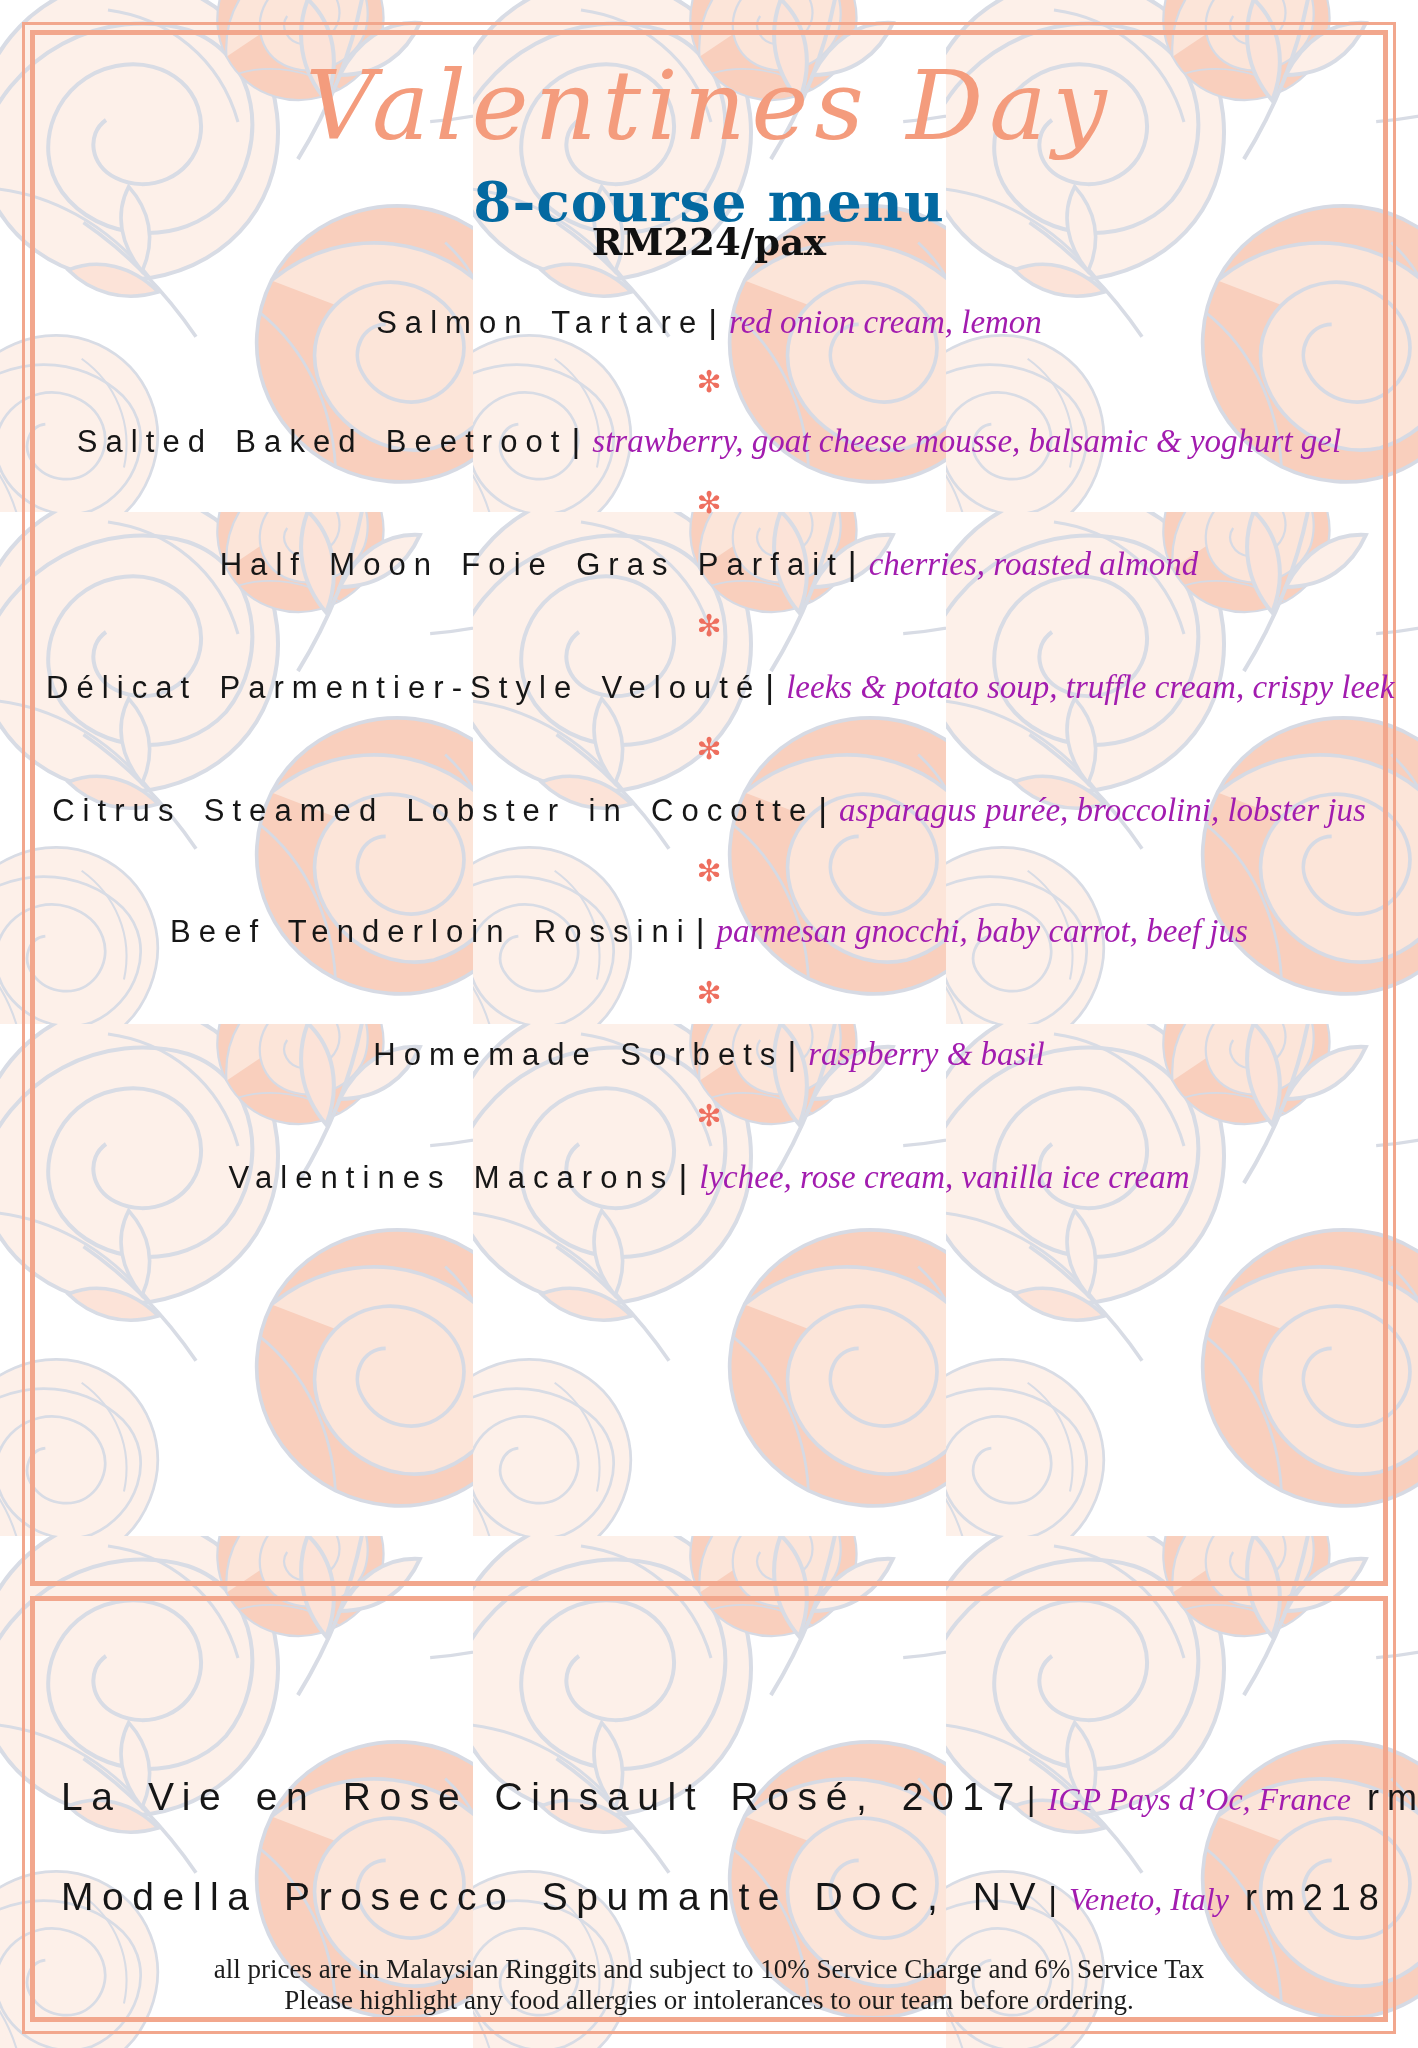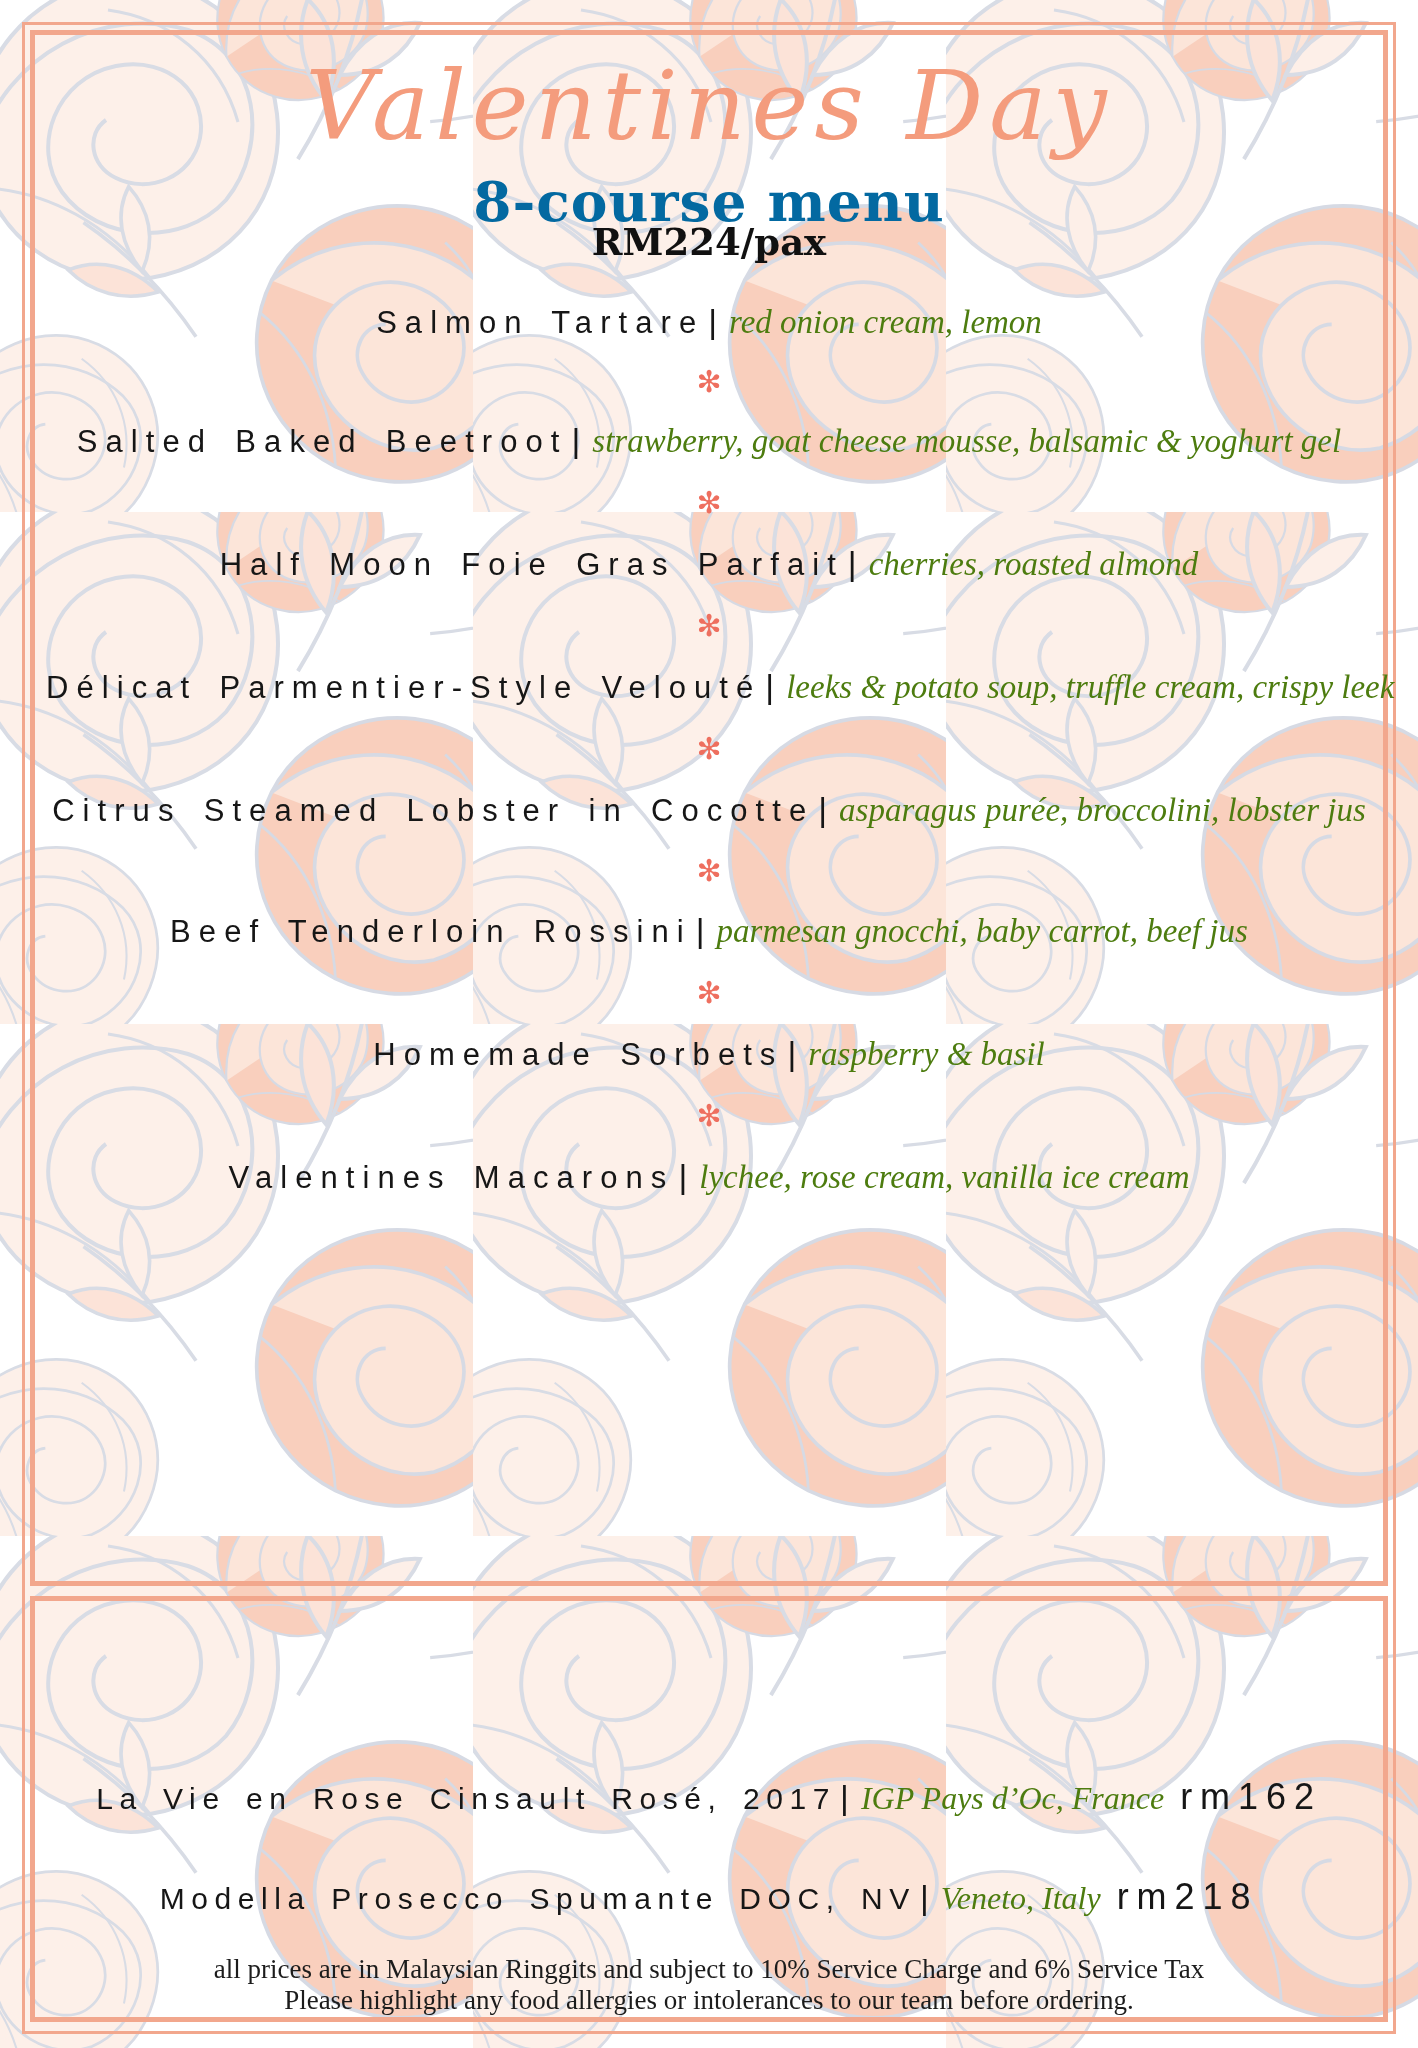--- a/index.html
+++ b/index.html
@@ -21,24 +21,24 @@
   .script{
     font-family:"DejaVu Serif",serif;font-style:italic;color:#f49c7d;
   }
   .script.big{font-size:96px;letter-spacing:6px;}
   .script.small{font-size:68px;letter-spacing:4px;}
   .h-menu{font-family:"DejaVu Serif",serif;font-weight:700;font-size:55px;letter-spacing:1px;color:#0369a1;}
   .h-price{font-family:"DejaVu Serif",serif;font-weight:700;font-size:37px;color:#111;}
 
   .dish{font-size:31px;letter-spacing:0.26em;word-spacing:0.18em;color:#161616;}
   .pipe{font-size:34px;font-weight:300;margin:0 12px 0 4px;color:#161616;}
-  .desc{font-family:"Liberation Serif",serif;font-style:italic;font-size:33px;color:#4d7c0f;}
+  .desc{font-family:"Liberation Serif",serif;font-style:italic;font-size:33px;color:#a21caf;}
   .sep{font-size:30px;color:#ee6f5f;font-family:"DejaVu Sans",sans-serif;}
 
-  .wine .dish{font-size:30px;letter-spacing:0.22em;}
+  .wine .dish{font-size:39px;letter-spacing:0.22em;margin-left:15px;}
   .wine .desc{font-size:32px;font-family:Liberation Serif, serif;}
   .price{font-size:36px;letter-spacing:0.22em;margin-left:16px;color:#161616;}
 
   .footer{font-family:"Liberation Serif",serif;font-size:27px;color:#1c1c1c;}
 </style>
 </head>
 <body>
 
 <div class="page">
 

